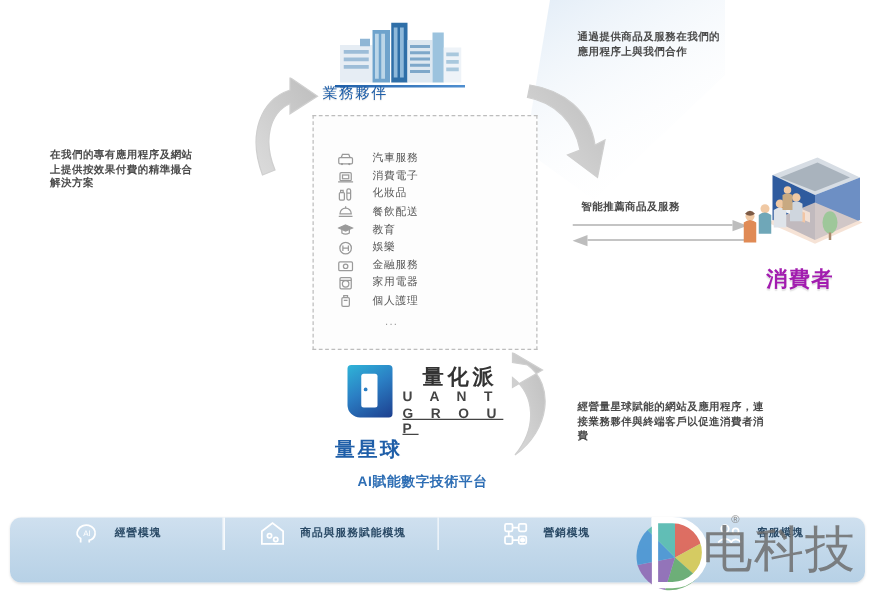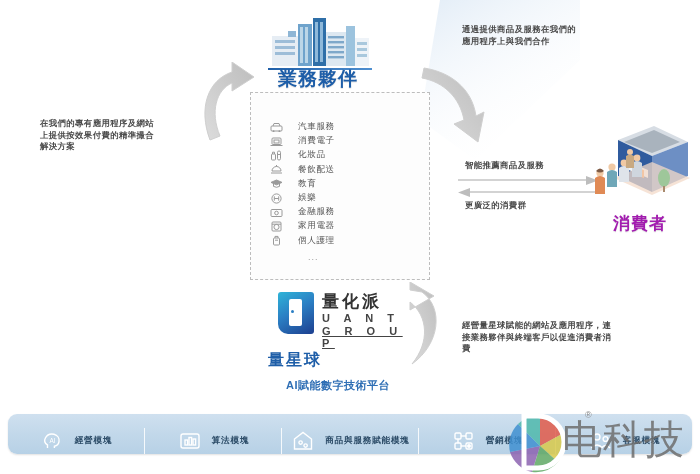--- a/index.html
+++ b/index.html
@@ -14,22 +14,22 @@
   
   .abs{position:absolute;}
 
   
   .building-wrap{left:258px;top:18px;width:120px;height:52px;}
   .bld-line{position:absolute;left:10px;top:50px;width:104px;height:2px;
             background:linear-gradient(90deg,#1f5fa8,#4f8fd0);}
 
   
   .partner-title{
-    left:258px;top:66px;width:120px;text-align:center;
-    font-size:19px;font-weight:bold;color:#1e5ea8;letter-spacing:1px;
+    left:258px;top:66px;width:120px;
+    font-size:12px;font-weight:normal;color:#1e5ea8;letter-spacing:1px;
     text-shadow:0 1px 1px rgba(0,0,0,.12);
   }
   .consumer-title{
     left:585px;top:212px;width:110px;text-align:center;
     font-size:17px;font-weight:bold;color:#a21caf;letter-spacing:1px;
     text-shadow:0 1px 1px rgba(0,0,0,.12);
   }
   .brand-title{
     left:268px;top:350px;width:140px;text-align:left;
     font-size:16px;font-weight:bold;color:#1e5ea8;letter-spacing:2px;
@@ -54,21 +54,21 @@
 
   
   .logo-wrap{left:278px;top:292px;width:140px;height:52px;}
   .logo-mark{position:absolute;left:0;top:0;width:36px;height:42px;
     background:linear-gradient(150deg,#2fb4d8 0%,#2b7fc4 45%,#1d3f8f 100%);
     border-radius:3px 3px 3px 10px;}
   .logo-mark:after{content:"";position:absolute;left:11px;top:7px;width:13px;height:27px;
     background:#fff;border-radius:2px;}
   .logo-mark:before{content:"";position:absolute;left:12.5px;top:18px;width:3px;height:3px;
     background:#2b7fc4;border-radius:50%;z-index:2;}
-  .logo-cn{position:absolute;left:44px;top:-2px;font-size:17px;font-weight:bold;
+  .logo-cn{position:absolute;left:60px;top:-2px;font-size:17px;font-weight:bold;
     color:#333;letter-spacing:3px;}
   .logo-q{position:absolute;left:44px;top:20px;font-size:11px;font-weight:bold;
     color:#444;letter-spacing:5.5px;}
   .logo-g{position:absolute;left:44px;top:33px;font-size:11px;font-weight:bold;
     color:#444;letter-spacing:5.5px;text-decoration:underline;}
 
   
   .txt{color:#4a4a4a;font-size:8.4px;line-height:11.5px;letter-spacing:.4px;font-weight:bold;}
   .txt-left{left:40px;top:118px;width:120px;}
   .txt-tr{left:462px;top:24px;width:118px;}
@@ -82,23 +82,23 @@
   
   .consumer-ill{left:580px;top:118px;width:112px;height:92px;}
 
   
   .arrow-ul{left:196px;top:62px;width:70px;height:80px;}
   .arrow-dr{left:420px;top:66px;width:76px;height:80px;}
   .arrow-ur{left:400px;top:282px;width:70px;height:86px;}
 
   
   .modbar{
-    left:8px;top:414px;width:684px;height:40px;
+    left:8px;top:414px;width:684px;height:52px;
     background:linear-gradient(180deg,#cfe0ef 0%,#c2d8ea 50%,#b7d1e6 100%);
-    border-radius:9px;display:flex;align-items:flex-end;
+    border-radius:9px;display:flex;align-items:flex-start;
     box-shadow:0 1px 2px rgba(0,0,0,.12);
   }
   .mod{flex:1;display:flex;align-items:center;justify-content:center;gap:9px;}
   .mod-ico{width:26px;height:26px;color:#fff;display:flex;align-items:center;justify-content:center;}
   .mod-ico svg{display:block;}
   .mod-lbl{font-size:8.6px;color:#2a4a66;font-weight:bold;letter-spacing:.8px;white-space:nowrap;}
   .mod-div{width:1px;height:26px;background:rgba(255,255,255,.85);}
 
   
   .wm{left:500px;top:408px;width:200px;height:66px;}
@@ -262,21 +262,20 @@
     <div class="logo-q">U A N T</div>
     <div class="logo-g">G R O U P</div>
   </div>
 
   <div class="abs brand-title">量星球</div>
   <div class="abs brand-sub">AI賦能數字技術平台</div>
 
   <div class="abs txt txt-left">在我們的專有應用程序及網站上提供按效果付費的精準撮合解決方案</div>
   <div class="abs txt txt-tr">通過提供商品及服務在我們的應用程序上與我們合作</div>
   <div class="abs txt txt-mid-top">智能推薦商品及服務</div>
-  <div class="abs txt txt-mid-bot">更廣泛的消費群</div>
   <div class="abs txt txt-br">經營量星球賦能的網站及應用程序，連接業務夥伴與終端客戶以促進消費者消費</div>
 
   <svg class="abs arrow-ul" width="70" height="80" viewBox="0 0 70 80">
     <defs>
       <linearGradient id="ag" x1="0" y1="1" x2="1" y2="0">
         <stop offset="0%" stop-color="#dcdcdc"></stop>
           <stop offset="100%" stop-color="#bdbdbd"></stop>
       </linearGradient>
     </defs>
     <path d="M14,78 C2,46 12,18 36,10 L36,0 L58,15 L36,29 L36,21 C20,28 14,50 24,74 Z" fill="url(#ag)" stroke="#cfcfcf" stroke-width="1"></path>
@@ -339,31 +338,20 @@
         <svg width="24" height="24" viewBox="0 0 24 24" fill="none" stroke="#ffffff" stroke-width="1.4">
           <path d="M6.5 19 v-3.2 C3.8 14.2 3 11.6 4.4 9 C6 6 9.6 4.5 13 5.3 c3.6 .9 5.6 4 5 7.3 -.4 2.3 -2.3 4.1 -4.6 4.6 V19"></path>
           <text x="8.6" y="14.2" font-size="6.4" fill="#ffffff" stroke="none" font-family="Liberation Sans, sans-serif">AI</text>
         </svg>
       </span>
       <span class="mod-lbl">經營模塊</span>
     </div>
 
     <div class="mod-div"></div>
 
-    <div class="mod">
-      <span class="mod-ico">
-        <svg width="24" height="24" viewBox="0 0 24 24" fill="none" stroke="#ffffff" stroke-width="1.4">
-          <rect x="3" y="5" width="18" height="14" rx="2"></rect>
-          <rect x="7" y="11" width="2.6" height="5"></rect>
-          <rect x="11" y="8.5" width="2.6" height="7.5"></rect>
-          <rect x="15" y="10" width="2.6" height="6"></rect>
-        </svg>
-      </span>
-      <span class="mod-lbl">算法模塊</span>
-    </div>
 
     <div class="mod-div"></div>
 
     <div class="mod">
       <span class="mod-ico">
         <svg width="24" height="24" viewBox="0 0 24 24" fill="none" stroke="#ffffff" stroke-width="1.4">
           <path d="M3.5 10 L12 3.5 L20.5 10 V20 H3.5 Z"></path>
           <circle cx="9.6" cy="13.6" r="1.7"></circle>
           <circle cx="14.6" cy="16.6" r="1.7"></circle>
         </svg>

